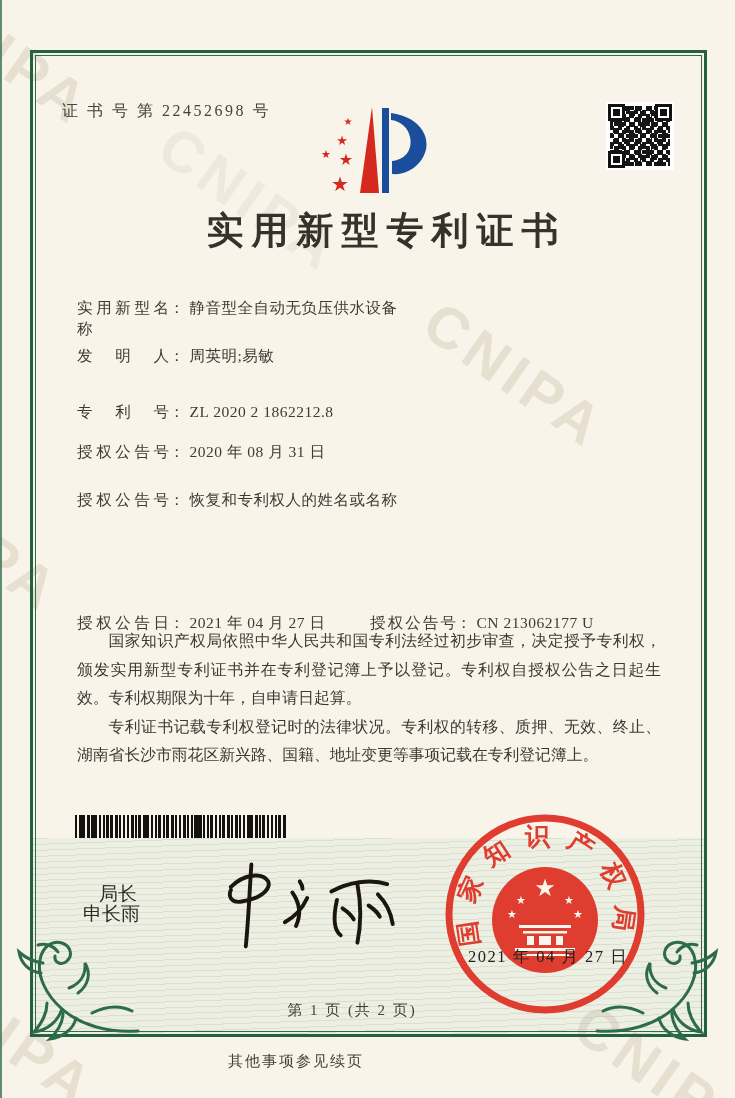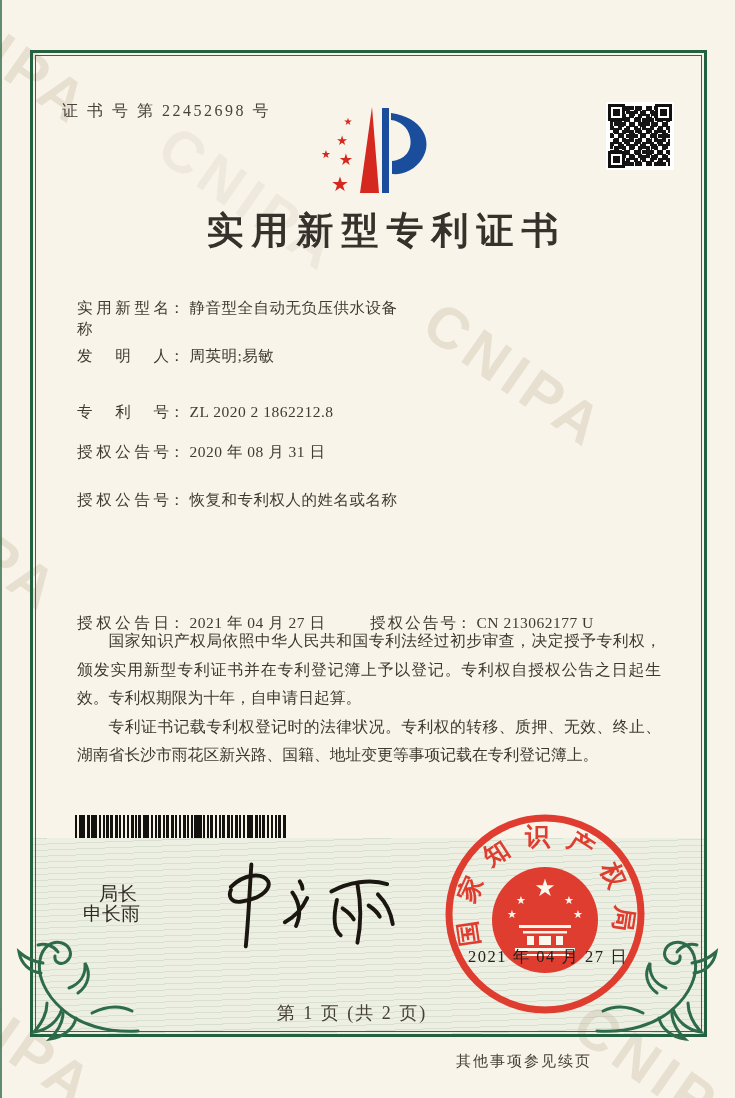--- a/index.html
+++ b/index.html
@@ -73,22 +73,22 @@
   .signer-title, .signer-name { position:absolute; left:83px; z-index:3;
     font-family:"Liberation Sans","DejaVu Sans",sans-serif; font-size:19px; color:#2e2a24; }
   .signer-title { top:881px;margin-left:16px; } .signer-name { top:873px;margin-top:28px; }
   .signature { position:absolute; left:203px; top:858px; z-index:4; }
 
   .seal { position:absolute; left:435px; top:804px; z-index:4; }
   .seal-date { position:absolute; left:468px; top:946px; width:180px; z-index:5;
     font-size:16.5px; letter-spacing:1.5px; color:#26211b; white-space:nowrap; }
 
   .page-indicator { position:absolute; left:0; top:1001px; width:704px; text-align:center;
-    font-size:18px; letter-spacing:2px; color:#453f36; z-index:3; }
-  .continuation { position:absolute; left:0; top:1052px; width:592px; text-align:right;
+    font-size:15px; letter-spacing:2px; color:#453f36; z-index:3; }
+  .continuation { position:absolute; left:0; top:1052px; width:592px; text-align:center;
     font-size:15px; letter-spacing:2px; color:#453f36; z-index:3;font-family:Liberation Serif, serif; }
 </style>
 </head>
 <body>
 
 <div id="page">
 
   <svg width="0" height="0" style="position:absolute">
     <defs>
       <g id="flourish" fill="none" stroke="#2d6b49" stroke-width="3" stroke-linecap="round">

